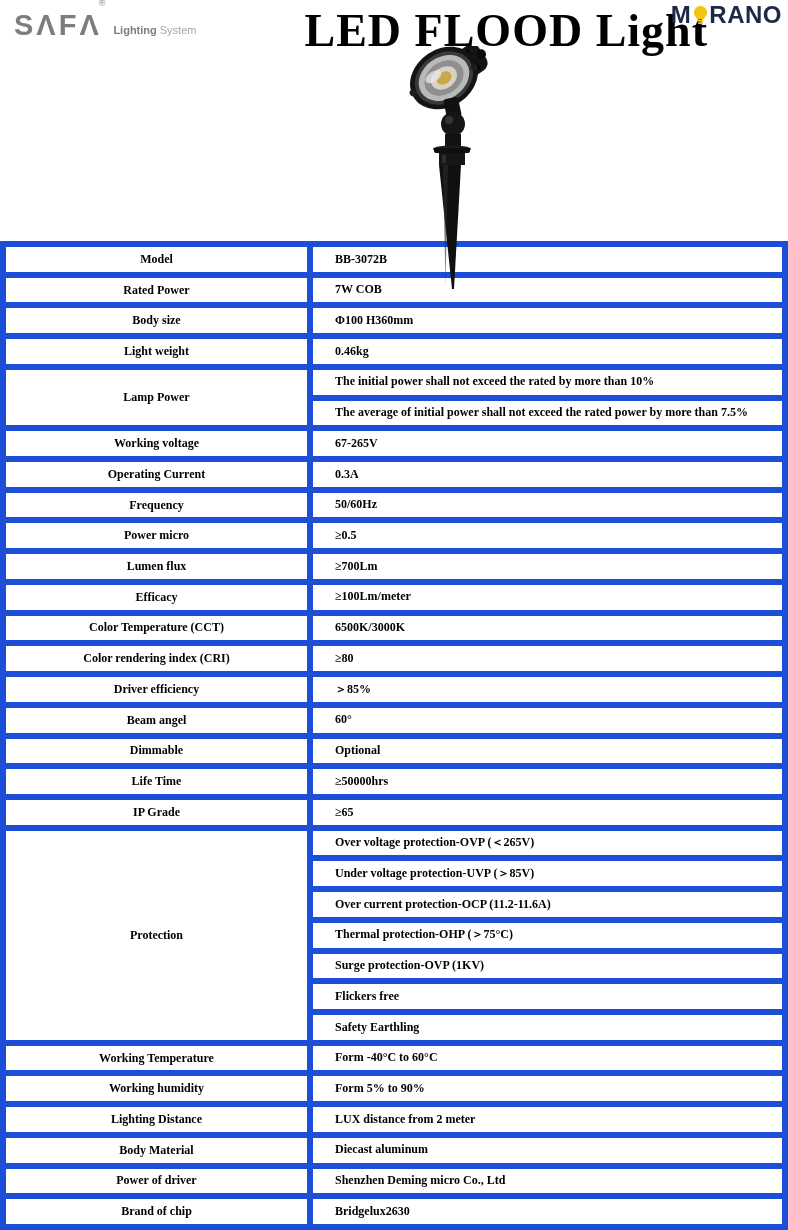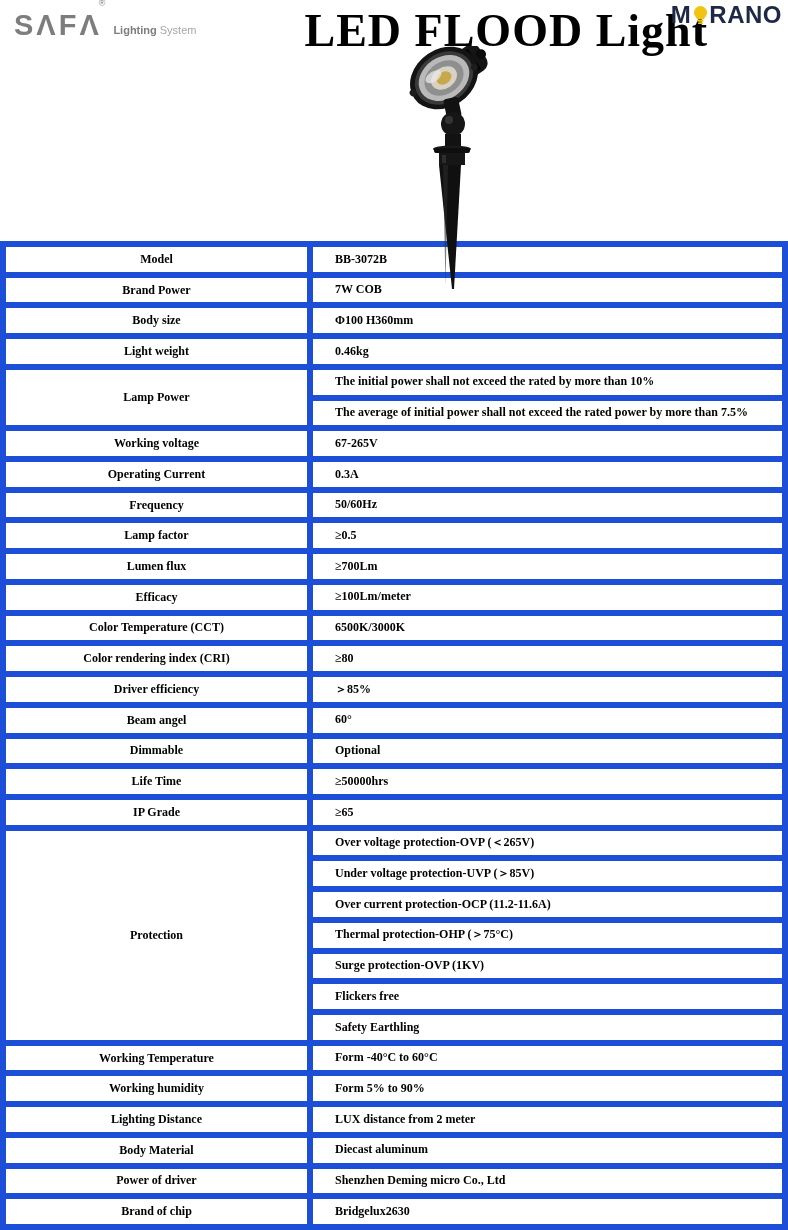--- a/index.html
+++ b/index.html
@@ -73,21 +73,21 @@
 
 </div>
 
 <table class="spec">
   <tbody>
       <tr>
         <th rowspan="1">Model</th>
         <td>BB-3072B</td>
       </tr>
       <tr>
-        <th rowspan="1">Brand Power</th>
+        <th rowspan="1">Rated Power</th>
         <td>7W COB</td>
       </tr>
       <tr>
         <th rowspan="1">Body size</th>
         <td>Φ100 H360mm</td>
       </tr>
       <tr>
         <th rowspan="1">Light weight</th>
         <td>0.46kg</td>
       </tr>
@@ -104,21 +104,21 @@
       </tr>
       <tr>
         <th rowspan="1">Operating Current</th>
         <td>0.3A</td>
       </tr>
       <tr>
         <th rowspan="1">Frequency</th>
         <td>50/60Hz</td>
       </tr>
       <tr>
-        <th rowspan="1">Lamp factor</th>
+        <th rowspan="1">Power micro</th>
         <td>≥0.5</td>
       </tr>
       <tr>
         <th rowspan="1">Lumen flux</th>
         <td>≥700Lm</td>
       </tr>
       <tr>
         <th rowspan="1">Efficacy</th>
         <td>≥100Lm/meter</td>
       </tr>

